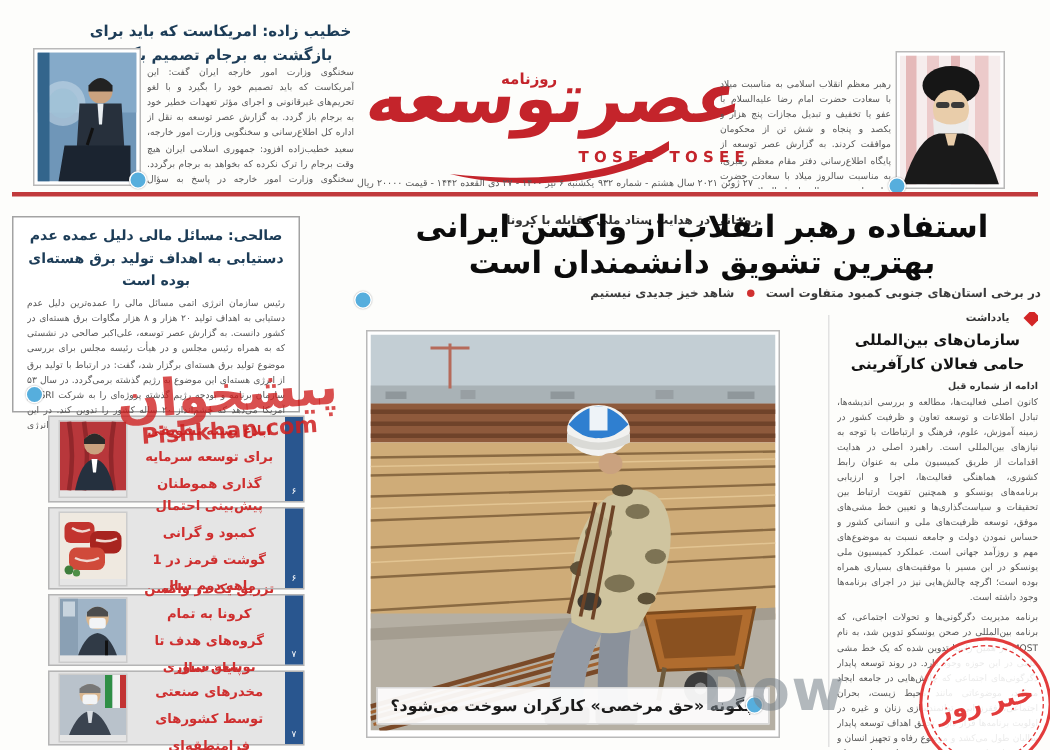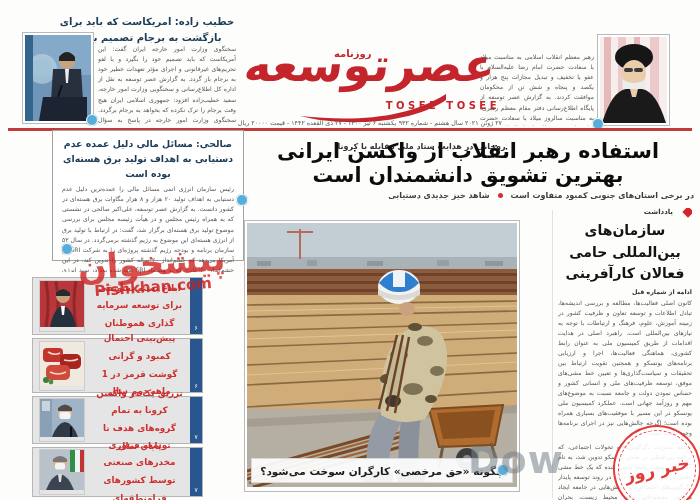--- a/index.html
+++ b/index.html
@@ -21,38 +21,38 @@
   .mast{left:238px;top:8px;width:264px;height:120px;}
   .mast-label{left:96px;top:40px;font-size:10px;color:#c4242b;font-weight:bold;}
   .mast-title{left:0;top:30px;width:100%;text-align:center;font-size:46px;font-weight:bold;color:#c4242b;transform:skewX(-7deg);letter-spacing:-2px;white-space:nowrap;}
   .mast-latin{right:2px;top:92px;font-size:10px;font-weight:bold;letter-spacing:3.5px;color:#c4242b;}
   .mast-date{left:0;bottom:2px;width:100%;display:flex;justify-content:space-between;font-size:6.3px;color:#555;direction:ltr;}
   
   .tr-head{left:480px;top:16px;width:130px;font-size:10px;line-height:1.55;font-weight:bold;text-align:center;}
   .tr-photo{left:597px;top:34px;width:73px;height:92px;}
   .tr-body{left:480px;top:52px;width:114px;height:74px;}
   
-  .salehi{left:8px;top:130px;width:192px;height:131px;background:#fff;border:1px solid #a3a3a3;box-sizing:border-box;margin-left:44px;}
+  .salehi{left:8px;top:144px;width:192px;height:131px;background:#fff;border:1px solid #a3a3a3;box-sizing:border-box;}
   .salehi-h{margin:5px 8px 3px;font-size:9.4px;line-height:1.6;font-weight:bold;text-align:center;}
   .salehi-b{margin:2px 9px;height:88px;}
   
   .kicker{left:280px;top:142px;width:280px;text-align:center;font-size:8px;font-weight:bold;color:#333;}
   .mainhead{left:242px;top:139px;width:452px;text-align:center;font-size:20.5px;font-weight:800;color:#0c0c0c;letter-spacing:-.3px;}
   .bullets{left:242px;top:191px;width:452px;display:flex;flex-direction:row-reverse;align-items:center;justify-content:flex-start;gap:8px;font-size:8px;font-weight:bold;color:#3d3d3d;}
   .rbullet{width:5px;height:5px;border-radius:50%;background:#d03030;}
   
   .main-photo{left:244px;top:220px;width:276px;height:272px;}
   .caption{left:6px;right:6px;bottom:8px;height:23px;background:rgba(255,255,255,.93);border:1px solid #d8d8d8;display:flex;align-items:center;justify-content:center;font-size:10.5px;font-weight:bold;color:#1a1a1a;}
   .caption .cdot{position:absolute;right:3px;top:5px;}
   
   .colrule{left:552px;top:210px;width:1px;height:288px;background:#e2e2e2;}
   .rcol{left:558px;top:208px;width:134px;height:292px;overflow:hidden;}
   .rtag{display:flex;flex-direction:row-reverse;align-items:flex-end;gap:11px;font-size:7px;color:#333;font-weight:bold;}
   .rdiamond{width:8px;height:8px;background:#d32626;transform:rotate(45deg);}
-  .rcol-h{margin-top:4px;font-size:14px;line-height:1.55;font-weight:bold;color:#141414;text-align:center;}
+  .rcol-h{margin-top:4px;font-size:10px;line-height:1.55;font-weight:bold;color:#141414;text-align:center;}
   .rcol-cont{margin-top:3px;font-size:6.3px;font-weight:bold;color:#333;text-align:right;}
   .rcol-b{margin-top:3px;font-size:6.05px;}
   
   .sb{left:32px;width:171px;background:#e5e5e5;border:1px solid #b5b5b5;box-sizing:border-box;display:flex;align-items:center;}
   .sb-photo{margin:4px 4px 4px 6px;flex:0 0 auto;border:1px solid #ccc;}
   .sb-title{flex:1;text-align:center;font-size:8.8px;line-height:2.0;font-weight:bold;color:#cf2f2f;padding:0 16px 0 4px;}
   .sb-strip{position:absolute;right:0;top:0;bottom:0;width:12px;background:#29568f;color:#fff;font-size:6px;display:flex;align-items:flex-end;justify-content:center;padding-bottom:3px;box-sizing:border-box;}
   .sb1{top:277px;height:58px;} .sb2{top:338px;height:55px;} .sb3{top:396px;height:48px;} .sb4{top:447px;height:50px;}
   
   .pish{left:52px;top:246px;width:200px;text-align:center;transform:rotate(-4deg);z-index:6;pointer-events:none;}
@@ -125,21 +125,21 @@
     <div class="salehi-h rtl navy">صالحی: مسائل مالی دلیل عمده عدم دستیابی به اهداف تولید برق هسته‌ای بوده است</div>
     <div class="salehi-b bodytxt rtl">رئیس سازمان انرژی اتمی مسائل مالی را عمده‌ترین دلیل عدم دستیابی به اهداف تولید ۲۰ هزار و ۸ هزار مگاوات برق هسته‌ای در کشور دانست. به گزارش عصر توسعه، علی‌اکبر صالحی در نشستی که به همراه رئیس مجلس و در هیأت رئیسه مجلس برای بررسی موضوع تولید برق هسته‌ای برگزار شد، گفت: در ارتباط با تولید برق از انرژی هسته‌ای این موضوع به رژیم گذشته برمی‌گردد. در سال ۵۳ سازمان برنامه و بودجه رژیم گذشته پروژه‌ای را به شرکت SRI در آمریکا می‌دهد که چشم‌انداز ۲۰ ساله کشور را تدوین کند. در این چشم‌انداز ۲۰ جلدی که به پیشنهاد SRI تهیه شده بود در سبد انرژی ایران، ۲۰ هزار مگاوات برق هسته‌ای طی ۲۰ سال تا سال ۹۴ پیش‌بینی شده بود.</div>
     <div class="abs cdot" style="left:8px;bottom:5px;"></div>
   </div>
 
   <div class="abs kicker rtl">روحانی در هدایت ستاد ملی مقابله با کرونا:</div>
   <div class="abs mainhead rtl">استفاده رهبر انقلاب از واکسن ایرانی بهترین تشویق دانشمندان است</div>
   <div class="abs bullets">
     <span class="rtl">در برخی استان‌های جنوبی کمبود متفاوت است</span>
     <span class="rbullet"></span>
-    <span class="rtl">شاهد خیز جدیدی دستیابی</span>
+    <span class="rtl">شاهد خیز جدیدی نیستیم</span>
   </div>
   <div class="abs cdot" style="left:236px;top:194px;"></div>
 
   <div class="abs main-photo photo-frame">
     <svg width="270" height="264" viewBox="0 0 270 264">
       <rect width="270" height="50" fill="#c3ced4"></rect>
       <rect y="34" width="270" height="12" fill="#a9b2b6"></rect>
       <rect x="10" y="38" width="14" height="5" fill="#8f979b"></rect>
         <rect x="60" y="37" width="10" height="6" fill="#989fa3"></rect>
       <rect x="120" y="38" width="16" height="5" fill="#8f979b"></rect>

